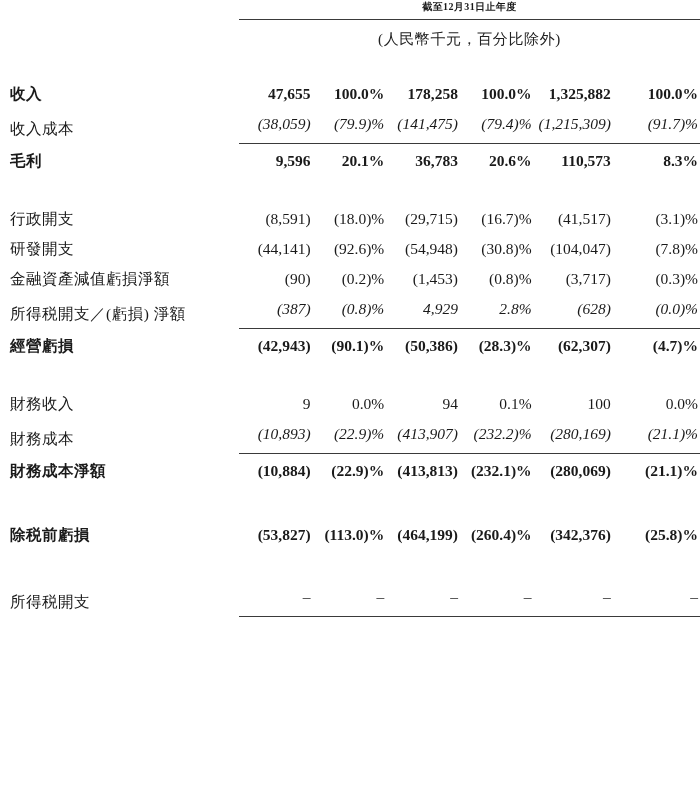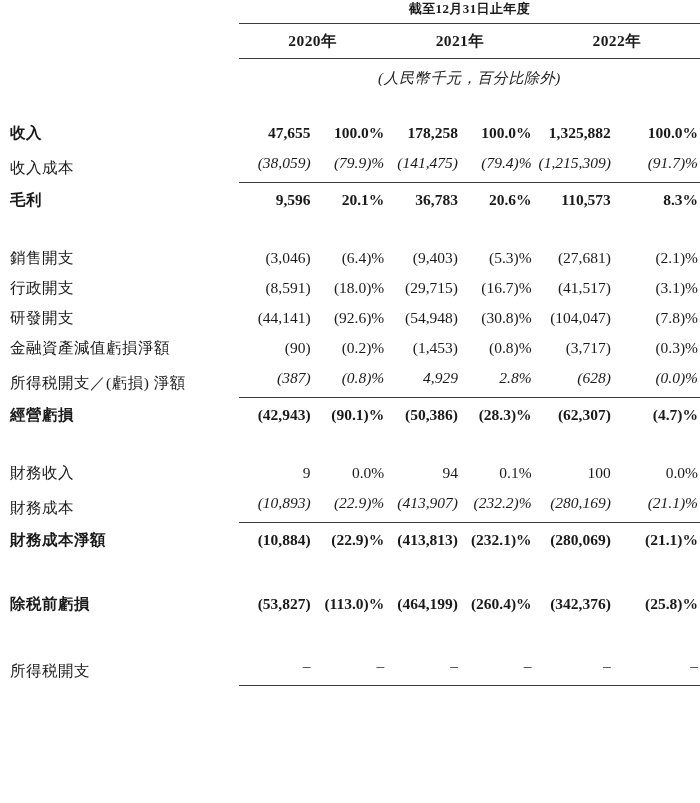--- a/index.html
+++ b/index.html
@@ -71,21 +71,21 @@
   
   .dblruled .num {
     border-bottom: 3.5px double #111;
     padding-bottom: 3px;
   }
 
   
   .hdr-title {
     text-align: center;
     font-weight: bold;
-    font-size: 13px;
+    font-size: 10px;
     letter-spacing: 0.4px;
     padding-bottom: 5px;
   }
   .hdr-rule-wrap { padding: 0; }
   .hdr-long-rule {
     border-top: 1.6px solid #3a3a3a;
     height: 0;
     font-size: 0;
     line-height: 0;
   }
@@ -95,21 +95,20 @@
     font-size: 15.5px;
     letter-spacing: 0.4px;
     padding-top: 7px;
     padding-bottom: 6px;
   }
   .yr-ruled {
     border-bottom: 1.4px solid #3a3a3a;
   }
   .units {
     text-align: center;
-    font-style: italic;
     font-size: 15px;
     padding-top: 10px;
     letter-spacing: 0.6px;
     color: #222;
   }
   .dash { text-align: right; }
 </style>
 </head>
 <body>
 
@@ -132,26 +131,20 @@
       <td class="hdr-title" colspan="6">截至12月31日止年度</td>
     </tr>
     <tr>
       <td></td>
       <td class="hdr-rule-wrap" colspan="6">
         <div class="hdr-long-rule"></div>
       </td>
     </tr>
     <tr>
       <td></td>
-      <td class="yr yr-ruled" colspan="2">2020年</td>
-      <td class="yr yr-ruled" colspan="2">2021年</td>
-      <td class="yr yr-ruled" colspan="2">2022年</td>
-    </tr>
-    <tr>
-      <td></td>
       <td class="units" colspan="6">(人民幣千元，百分比除外)</td>
     </tr>
 
     <tr class="sp-lg">
           <td colspan="7"></td>
         </tr>
 
     <tr class="datarow bold">
       <td class="lbl">收入</td>
       <td class="num">47,655</td>
@@ -179,29 +172,20 @@
       <td class="num">36,783</td>
       <td class="num">20.6%</td>
       <td class="num">110,573</td>
       <td class="num">8.3%</td>
     </tr>
 
     <tr class="sp-md">
           <td colspan="7"></td>
         </tr>
 
-    <tr class="datarow">
-      <td class="lbl">銷售開支</td>
-      <td class="num">(3,046)</td>
-      <td class="num">(6.4)%</td>
-      <td class="num">(9,403)</td>
-      <td class="num">(5.3)%</td>
-      <td class="num">(27,681)</td>
-      <td class="num">(2.1)%</td>
-    </tr>
 
     <tr class="datarow">
       <td class="lbl">行政開支</td>
       <td class="num">(8,591)</td>
       <td class="num">(18.0)%</td>
       <td class="num">(29,715)</td>
       <td class="num">(16.7)%</td>
       <td class="num">(41,517)</td>
       <td class="num">(3.1)%</td>
     </tr>

